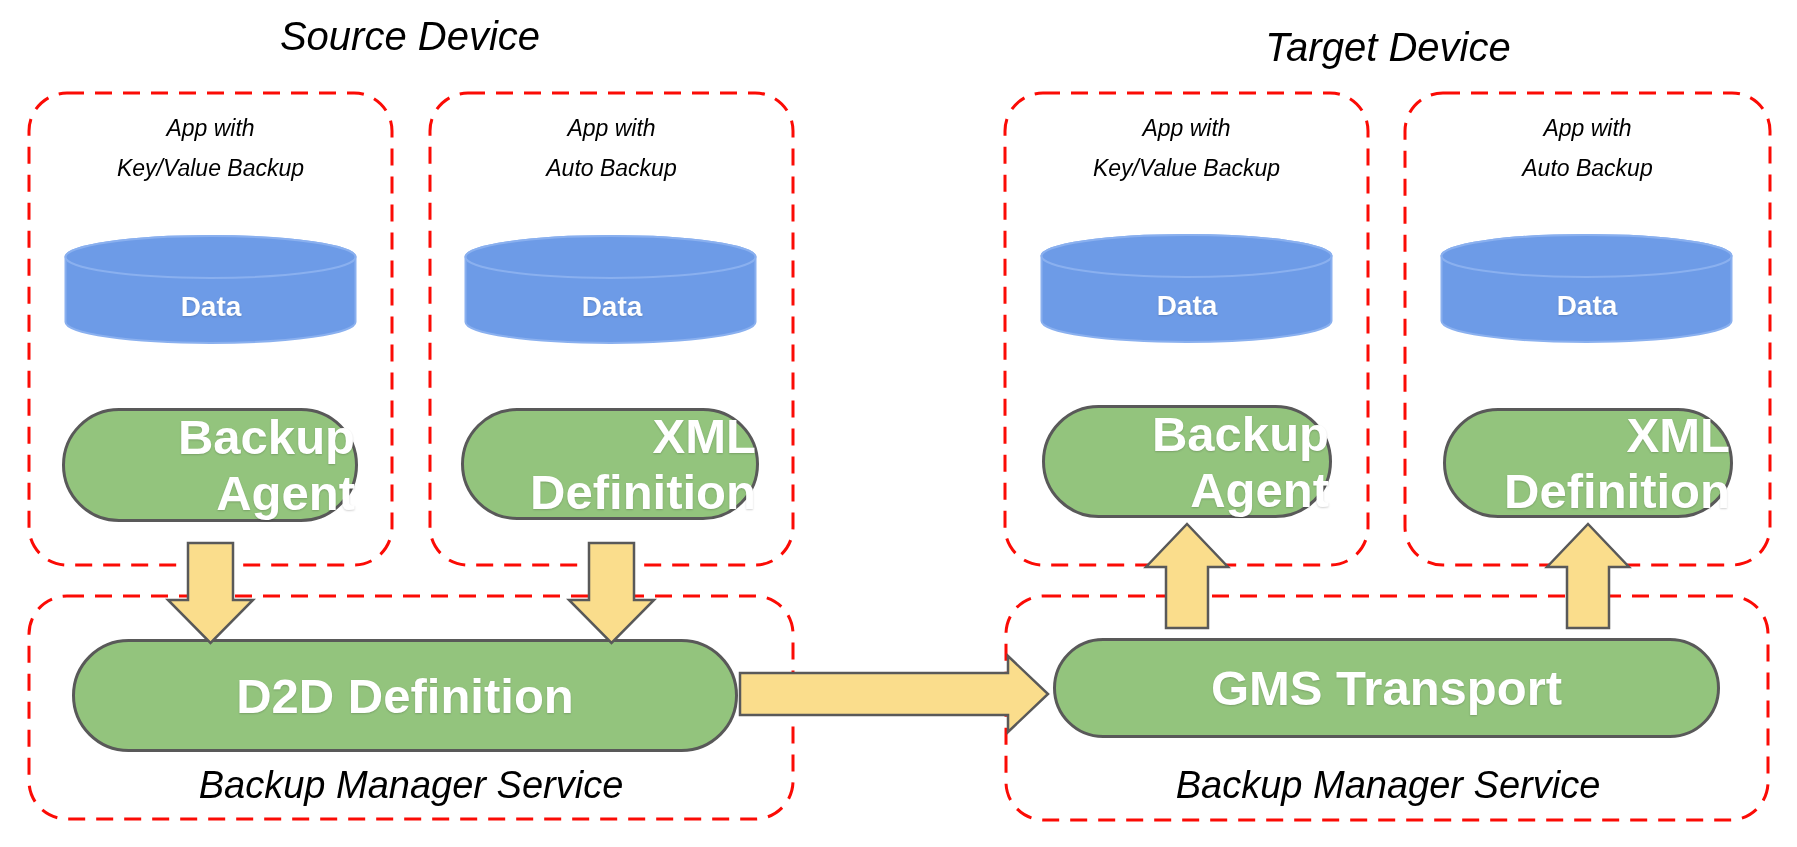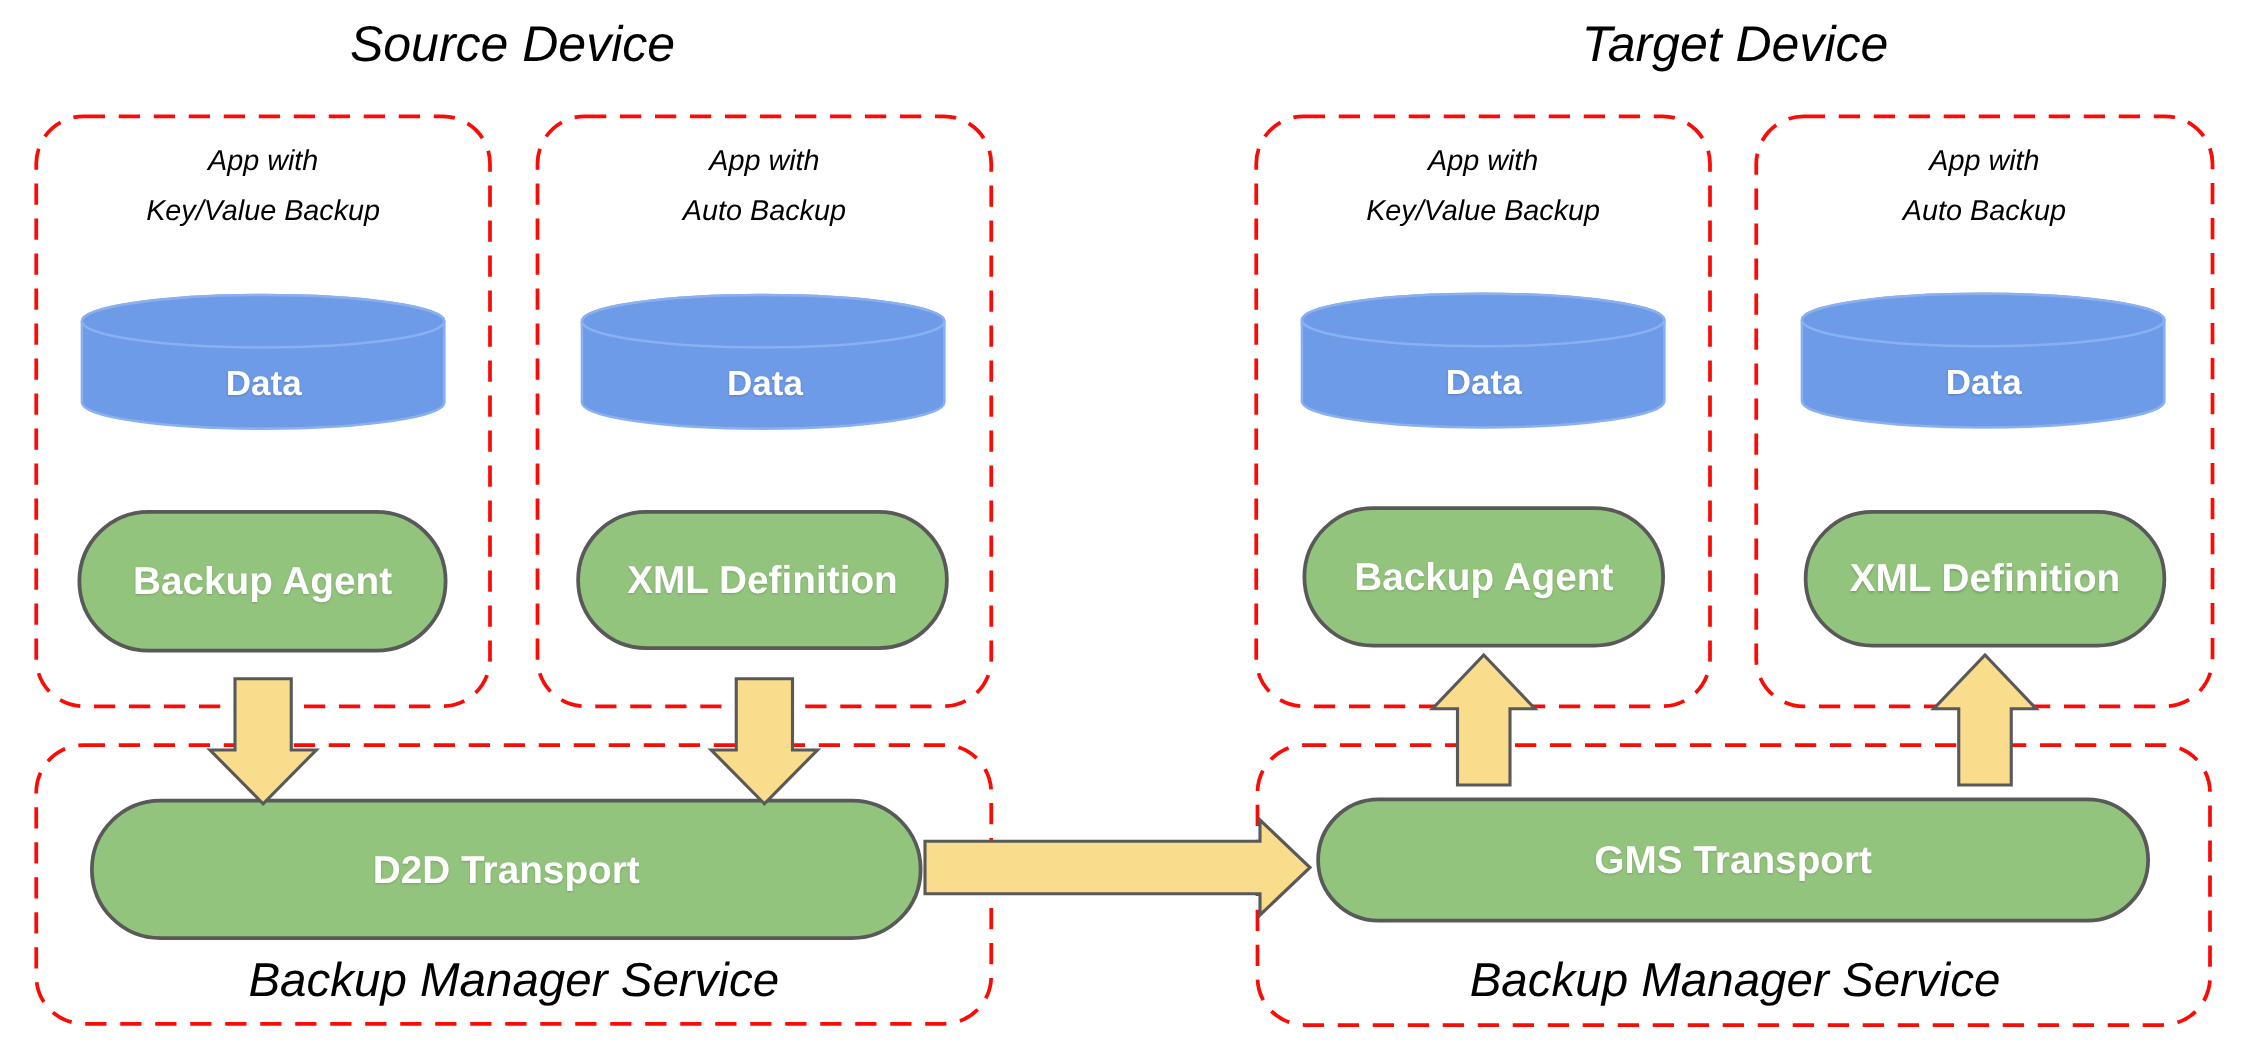--- a/index.html
+++ b/index.html
@@ -20,22 +20,23 @@
   .layer{position:absolute;left:0;top:0;width:1797px;height:847px;}
   .txt{position:absolute;text-align:center;color:var(--text-black);white-space:nowrap;}
   .device-title{font-size:40px;font-style:italic;line-height:46px;}
   .app-label{font-size:23px;font-style:italic;line-height:40px;}
   .data-label{font-size:28px;font-weight:bold;color:var(--text-white);line-height:44px;
               text-shadow:0 1px 2px rgba(0,0,0,.18);}
   .service-label{font-size:38px;font-style:italic;line-height:46px;}
   .pill{
     position:absolute;display:flex;align-items:center;justify-content:center;
     background:var(--pill-green);border:3px solid var(--outline-gray);border-radius:60px;
-    box-sizing:border-box;color:var(--text-white);font-weight:bold;font-size:31px;
+    box-sizing:border-box;color:var(--text-white);font-weight:bold;font-size:49px;
     text-shadow:0 1px 2px rgba(0,0,0,.18);
+    text-align:right;
   }
   .dashed-box{fill:none;stroke:var(--boundary-red);stroke-width:3;stroke-dasharray:17 11;}
   .cyl-body{fill:var(--cylinder-blue-fill);stroke:var(--cylinder-blue-stroke);stroke-width:2;}
   .arrow{fill:var(--arrow-yellow);stroke:var(--outline-gray);stroke-width:2.5;stroke-linejoin:miter;}
 </style>
 </head>
 <body>
 
 <div class="canvas">
 
@@ -62,21 +63,21 @@
       <path class="cyl-body" d="M1.5,22 L1.5,87 A145,21 0 0 0 291.5,87 L291.5,22 A145,21 0 0 0 1.5,22 Z"></path>
       <ellipse class="cyl-body" cx="146.5" cy="22" rx="145" ry="21"></ellipse>
     </g>
     <g transform="translate(1440,234)">
       <path class="cyl-body" d="M1.5,22 L1.5,87 A145,21 0 0 0 291.5,87 L291.5,22 A145,21 0 0 0 1.5,22 Z"></path>
       <ellipse class="cyl-body" cx="146.5" cy="22" rx="145" ry="21"></ellipse>
     </g>
   </svg>
 
   <div class="txt device-title" style="left:160px;top:13px;width:500px;">Source Device</div>
-  <div class="txt device-title" style="left:1138px;top:13px;width:500px;">Target Device</div>
+  <div class="txt device-title" style="left:1138px;top:24px;width:500px;">Target Device</div>
 
   <div class="txt app-label" style="left:30px;top:108px;width:361px;">
     <span>App with</span><br>
     <span>Key/Value Backup</span>
   </div>
   <div class="txt app-label" style="left:431px;top:108px;width:361px;">
     <span>App with</span><br>
     <span>Auto Backup</span>
   </div>
   <div class="txt app-label" style="left:1006px;top:108px;width:361px;">
@@ -91,21 +92,21 @@
   <div class="txt data-label" style="left:111px;top:285px;width:200px;">Data</div>
   <div class="txt data-label" style="left:512px;top:285px;width:200px;">Data</div>
   <div class="txt data-label" style="left:1087px;top:284px;width:200px;">Data</div>
   <div class="txt data-label" style="left:1487px;top:284px;width:200px;">Data</div>
 
   <div class="pill" style="left:62px;top:408px;width:296px;height:114px;">Backup Agent</div>
   <div class="pill" style="left:461px;top:408px;width:298px;height:112px;">XML Definition</div>
   <div class="pill" style="left:1042px;top:405px;width:290px;height:113px;">Backup Agent</div>
   <div class="pill" style="left:1443px;top:408px;width:290px;height:110px;">XML Definition</div>
 
-  <div class="pill" style="left:72px;top:639px;width:666px;height:113px;">D2D Transport</div>
+  <div class="pill" style="left:72px;top:639px;width:666px;height:113px;">D2D Definition</div>
   <div class="pill" style="left:1053px;top:638px;width:667px;height:100px;">GMS Transport</div>
 
   <div class="txt service-label" style="left:161px;top:762px;width:500px;">Backup Manager Service</div>
   <div class="txt service-label" style="left:1138px;top:762px;width:500px;">Backup Manager Service</div>
 
   <svg class="layer" viewBox="0 0 1797 847" style="pointer-events:none;">
     <polygon class="arrow" points="188,543 233,543 233,600 253,600 210.5,643 168,600 188,600"></polygon>
     <polygon class="arrow" points="589,543 634,543 634,600 654,600 611.5,643 569,600 589,600"></polygon>
     <polygon class="arrow" points="1166,628 1166,567 1146,567 1187,524 1228,567 1208,567 1208,628"></polygon>
     <polygon class="arrow" points="1567,628 1567,567 1547,567 1588,524 1629,567 1609,567 1609,628"></polygon>

